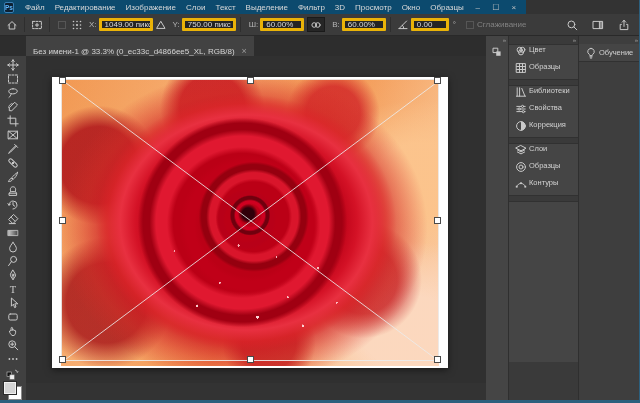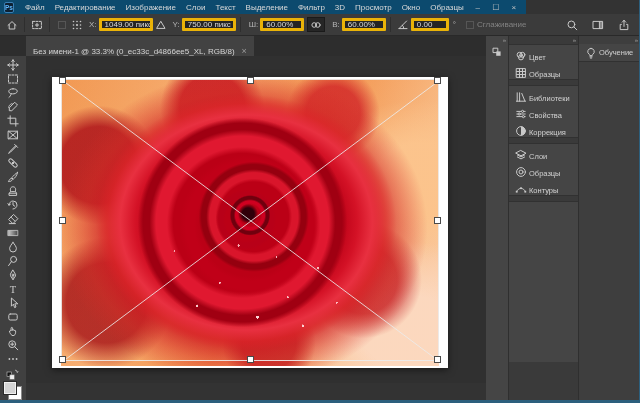--- a/index.html
+++ b/index.html
@@ -99,21 +99,21 @@
   .pcol1{left:0;width:22px;}
   .pcol2{left:23px;width:69px;}
   .pcol3{left:93px;width:61px;background:#3e3e3e;}
   .pdiv{position:absolute;top:0;bottom:0;width:1px;background:#2f2f2f;}
   .pdiv1{left:22px;} .pdiv2{left:92px;}
   .phead{height:8px;display:flex;justify-content:flex-end;align-items:center;
          padding-right:3px;color:#9f9f9f;font-size:6px;letter-spacing:-1px;}
   .collapsed-btn{height:17px;display:flex;align-items:center;justify-content:center;}
   .pgroup{border-top:1px solid #313131;border-bottom:1px solid #313131;margin-bottom:5px;background:#454545;}
   .pcol2{background:#3a3a3a;}
-  .prow{height:17px;display:flex;align-items:flex-end;padding-left:6px;background:#454545;}
+  .prow{height:17px;display:flex;align-items:flex-start;padding-left:6px;background:#454545;}
   .picon{width:14px;display:flex;align-items:center;}
   .plabel{font-size:7.5px;color:#d2d2d2;white-space:nowrap;}
   .pfill{background:#454545;border-top:1px solid #313131;height:160px;}
   .learnrow{height:17px;display:flex;align-items:center;padding-left:6px;background:#454545;
             border-bottom:1px solid #313131;}
   
   .bottomedge{position:absolute;left:0;bottom:0;width:640px;height:3px;background:#2c5f7d;}
 </style>
 </head>
 <body>

